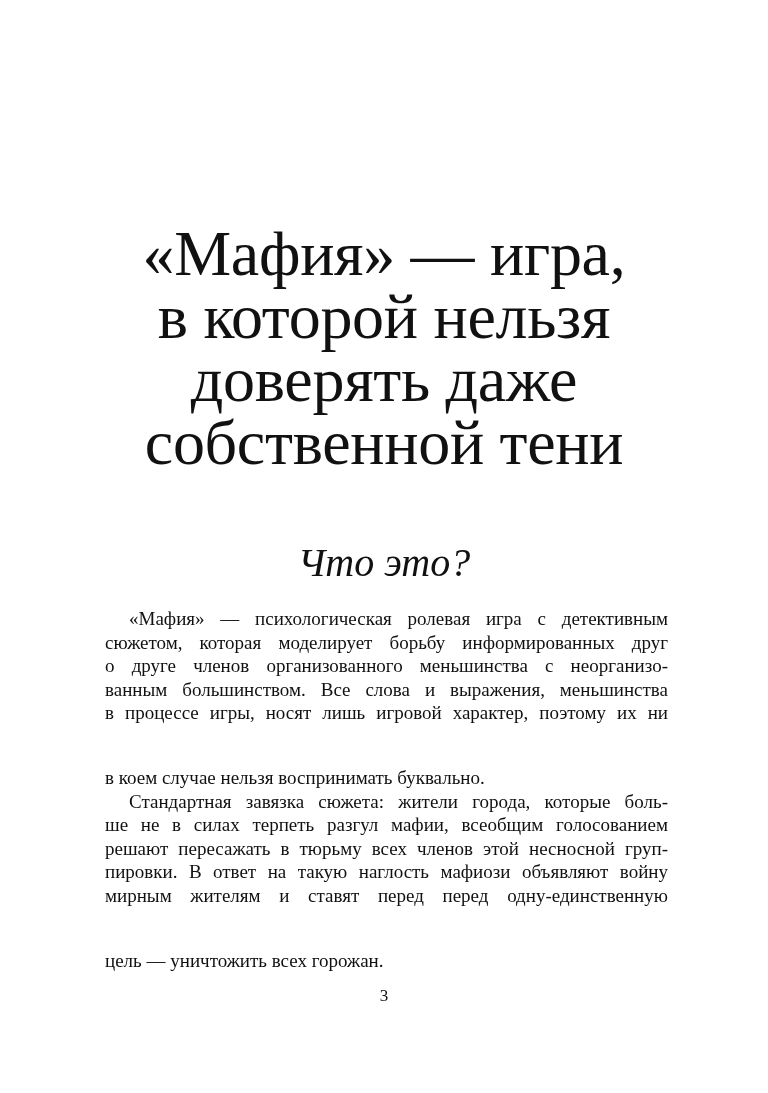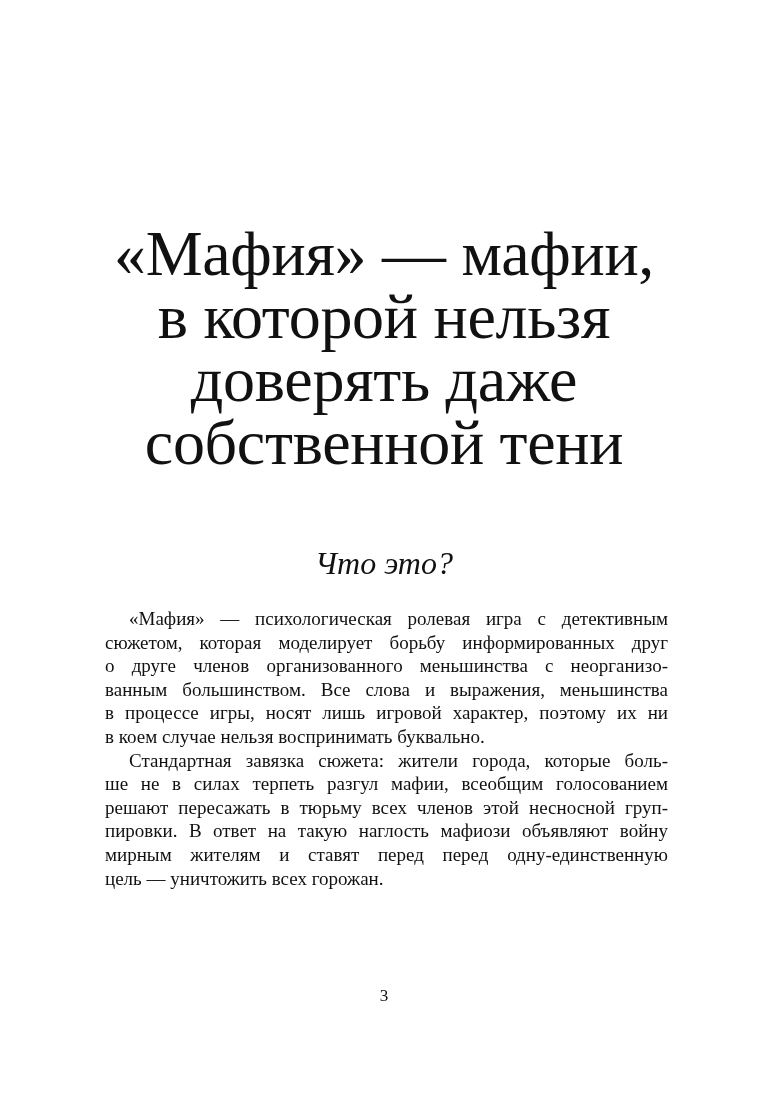--- a/index.html
+++ b/index.html
@@ -2,34 +2,34 @@
 <html><head>
 <meta charset="utf-8">
 <style>
   html, body { margin: 0; padding: 0; background: #ffffff; }
   body { width: 768px; height: 1093px; position: relative; overflow: hidden;
          font-family: "Liberation Serif", "DejaVu Serif", serif; color: #111; }
   .title { position: absolute; left: 0; width: 768px; top: 222px; text-align: center;
            font-size: 64px; line-height: 63px; letter-spacing: -0.3px; }
   .title span { display: block; }
   .subtitle { position: absolute; left: 0; width: 768px; top: 538px; text-align: center;
-              font-style: italic; font-size: 32px; line-height: 50px; }
+              font-style: italic; font-size: 40px; line-height: 50px; }
   .body-text { position: absolute; left: 105px; width: 563px; top: 607px;
                font-size: 19px; line-height: 23.6px; }
   .line { display: block; white-space: nowrap; text-align: justify; text-align-last: justify; height: 23.6px; }
-  .line.last { text-align-last: left; }
+  .line.last { text-align-last: left; margin-top: 41px; }
   .line.indent { padding-left: 24px; }
   .page-number { position: absolute; left: 0; width: 768px; top: 986px; text-align: center;
                  font-size: 17px; }
 </style>
 </head>
 <body>
 
 <div class="title">
-  <span>«Мафия» — мафии,</span>
+  <span>«Мафия» — игра,</span>
   <span>в которой нельзя</span>
   <span>доверять даже</span>
   <span>собственной тени</span>
 </div>
 
 <div class="subtitle">Что это?</div>
 
 <div class="body-text">
   <div>
     <span class="line indent">«Мафия» — психологическая ролевая игра с детективным</span>

